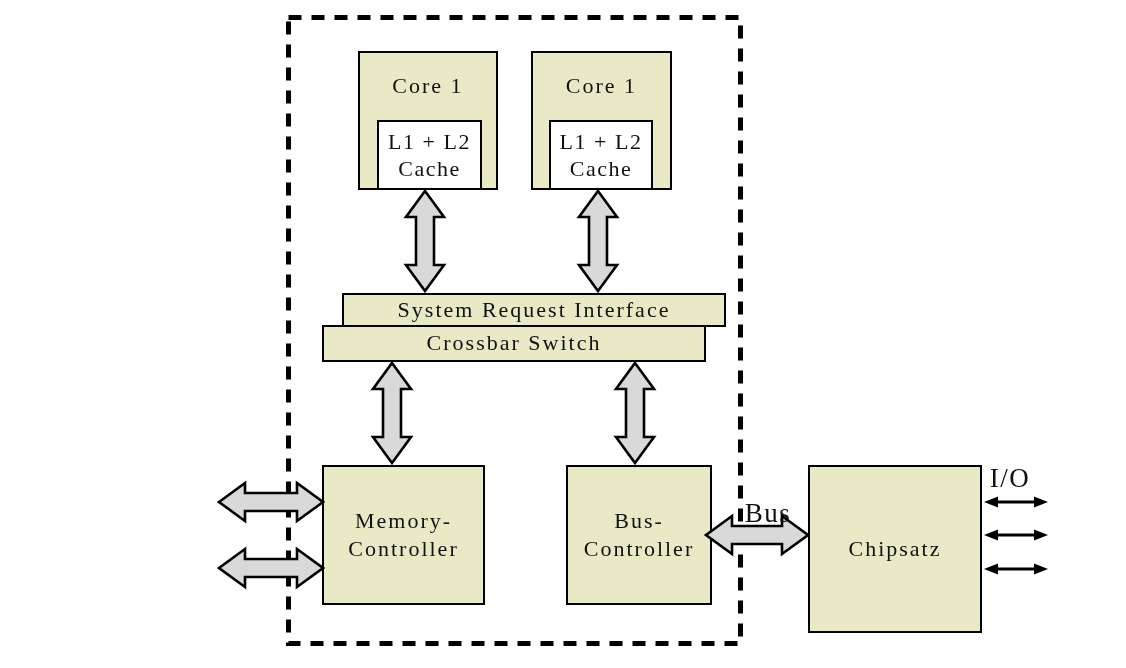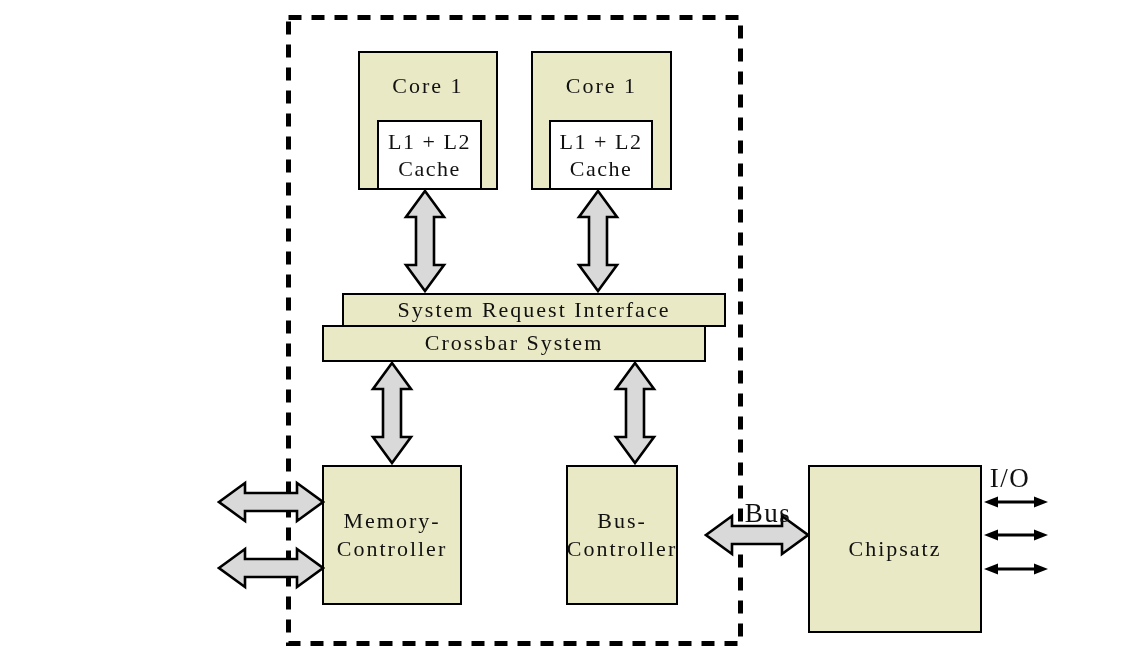--- a/index.html
+++ b/index.html
@@ -49,22 +49,22 @@
     letter-spacing: 1.5px;
     line-height: 27px;
   }
   .core1  { left: 358px; top: 51px;  width: 140px; height: 139px; }
   .core2  { left: 531px; top: 51px;  width: 141px; height: 139px; }
   .cache1 { left: 377px; top: 120px; width: 105px; height: 70px; }
   .cache2 { left: 549px; top: 120px; width: 104px; height: 70px; }
   .sri      { left: 322px; top: 293px;   width: 384px; height: 34px; margin-left: 20px; }
   .crossbar { left: 322px; top: 324.5px; width: 384px; height: 37.5px; }
   .ram  { left: 80px;  top: 465px; width: 140px; height: 140px; }
-  .mc   { left: 322px; top: 465px; width: 140px; height: 140px; }
-  .bc   { left: 566px; top: 465px; width: 112px; height: 140px; }
+  .mc   { left: 322px; top: 465px; width: 163px; height: 140px; }
+  .bc   { left: 566px; top: 465px; width: 146px; height: 140px; }
   .chip { left: 808px; top: 465px; width: 174px; height: 168px; }
   .fat-arrow { position: absolute; z-index: 3; }
   .fat-arrow polygon {
     fill: var(--arrow-fill);
     stroke: var(--line);
     stroke-width: 2.6;
     stroke-linejoin: miter;
   }
   .av-core1 { left: 403px; top: 189px; }
   .av-core2 { left: 576px; top: 189px; }
@@ -111,21 +111,21 @@
   </div>
   <div class="box cache cache2">
     <div>L1 + L2</div>
     <div>Cache</div>
   </div>
 
   <div class="box sri">
     <div>System Request Interface</div>
   </div>
   <div class="box crossbar">
-    <div>Crossbar System</div>
+    <div>Crossbar Switch</div>
   </div>
 
   <div class="box mc">
     <div>Memory-</div>
     <div>Controller</div>
   </div>
   <div class="box bc">
     <div>Bus-</div>
     <div>Controller</div>
   </div>

